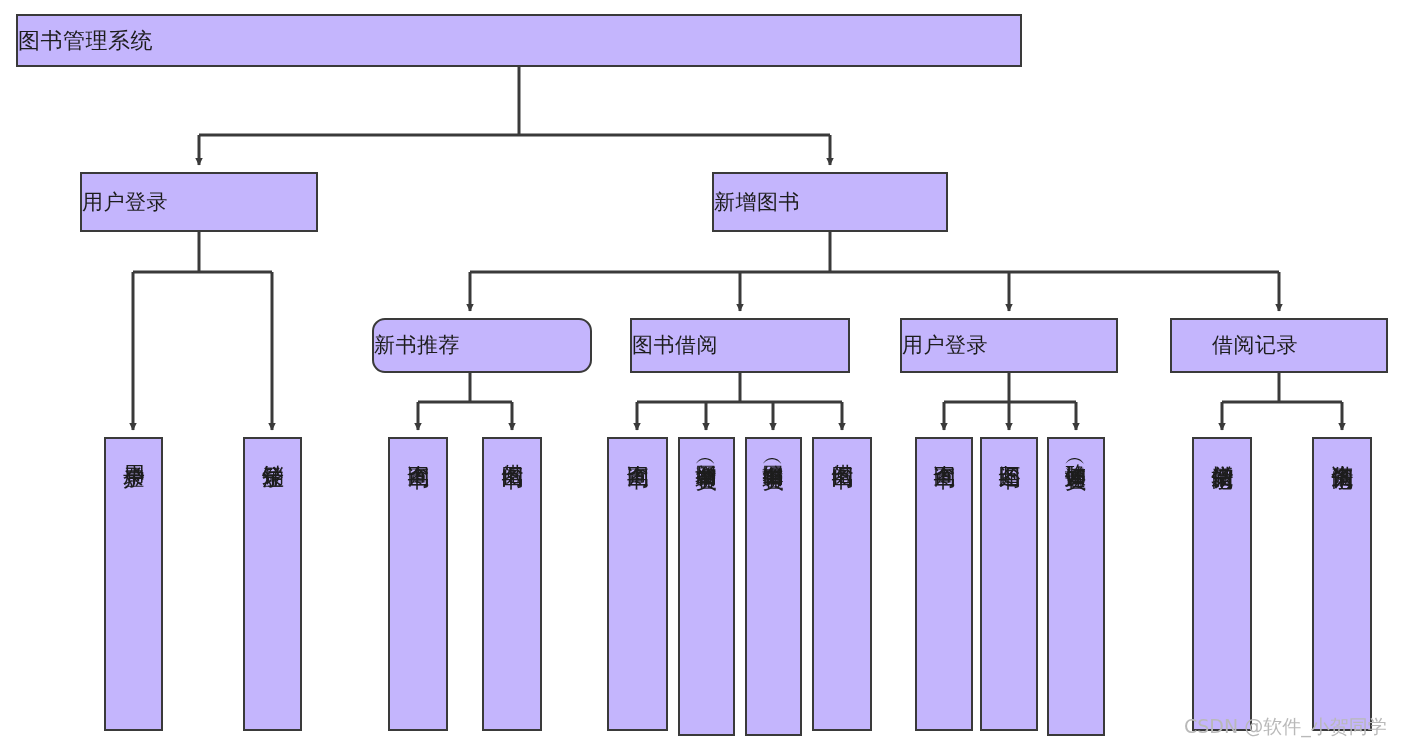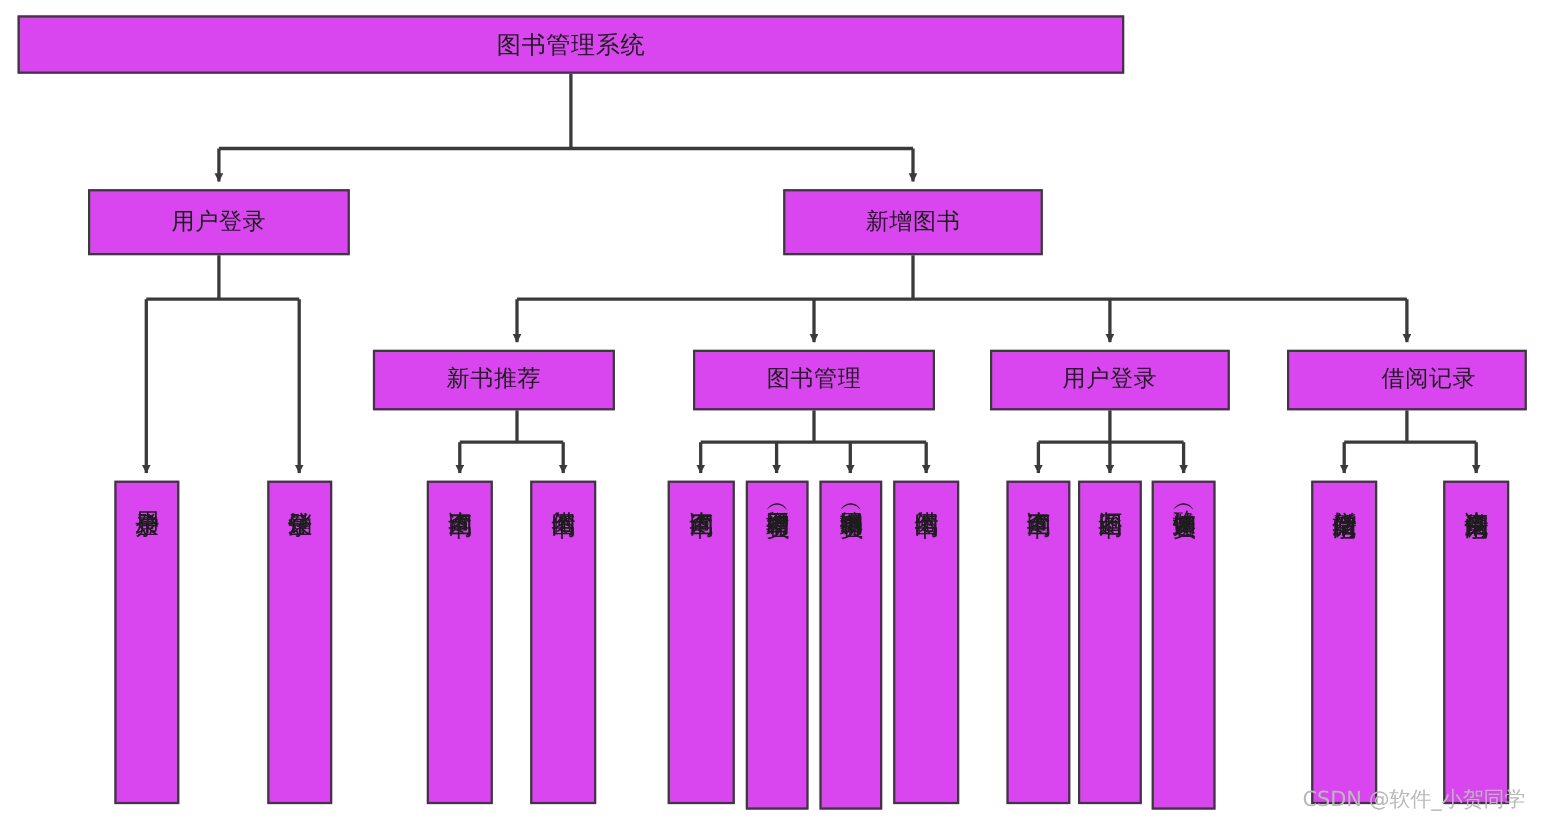--- a/index.html
+++ b/index.html
@@ -21,24 +21,24 @@
     position: absolute;
     left: 0;
     top: 0;
     width: 1405px;
     height: 747px;
   }
   .node {
     position: absolute;
     box-sizing: border-box;
     border: 2px solid #3a3a3a;
-    background: #d946ef;
+    background: #c4b5fd;
     display: flex;
     align-items: center;
-    justify-content: center;
+    justify-content: flex-start;
     color: #1d1d1d;
     z-index: 2;
   }
   .node .label {
     display: block;
     text-align: center;
     line-height: 1.18;
   }
   .node-h .label {
     font-size: 21px;
@@ -137,25 +137,25 @@
     <span class="label">图书管理系统</span>
   </div>
 
   <div class="node node-h" style="left:80px; top:172px; width:238px; height:60px;">
     <span class="label">用户登录</span>
   </div>
   <div class="node node-h" style="left:712px; top:172px; width:236px; height:60px;">
     <span class="label">新增图书</span>
   </div>
 
-  <div class="node node-h" style="left:339px; top:318px; width:220px; height:55px;">
+  <div class="node node-h" style="left:372px; top:318px; width:220px; height:55px;border-radius:13px;">
     <span class="label">新书推荐</span>
   </div>
   <div class="node node-h" style="left:630px; top:318px; width:220px; height:55px;">
-    <span class="label">图书管理</span>
+    <span class="label">图书借阅</span>
   </div>
   <div class="node node-h" style="left:900px; top:318px; width:218px; height:55px;">
     <span class="label">用户登录</span>
   </div>
   <div class="node node-h" style="left:1170px; top:318px; width:218px; height:55px;padding-left:40px;">
     <span class="label">借阅记录</span>
   </div>
 
   <div class="node node-v" style="left:104px; top:437px; width:59px; height:294px;">
     <span class="label">用户登录</span>

